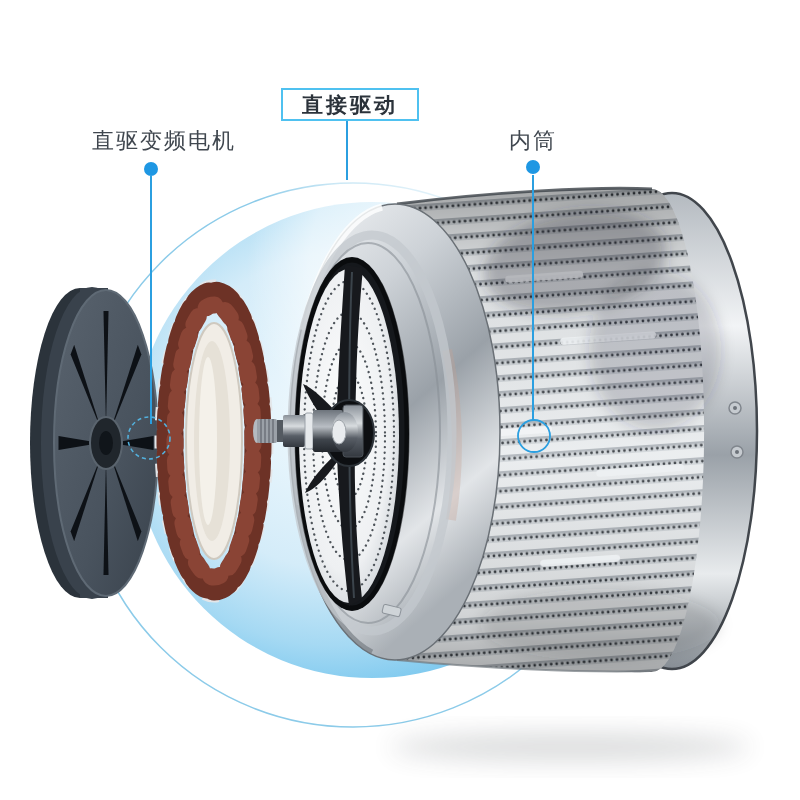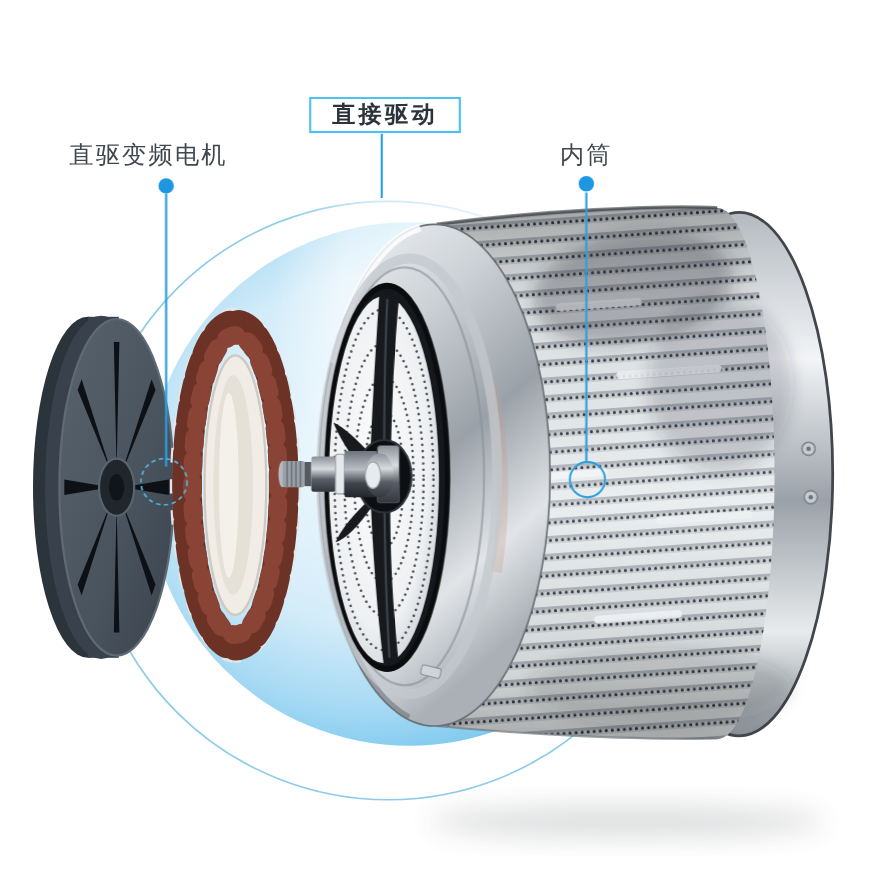--- a/index.html
+++ b/index.html
@@ -4,28 +4,28 @@
 <style>
   html,body{margin:0;padding:0;background:#ffffff;}
   .stage{
     position:relative;width:800px;height:800px;background:#ffffff;overflow:hidden;
     font-family:"Liberation Sans","DejaVu Sans",sans-serif;
   }
   .stage svg{position:absolute;left:0;top:0;}
   .callout-box{
     position:absolute;left:281px;top:88px;width:138px;height:33px;
     background:#ffffff;border:2px solid #4fc1f0;box-sizing:border-box;
-    display:flex;align-items:flex-start;justify-content:center;
+    display:flex;align-items:center;justify-content:center;
     font-size:21px;font-weight:bold;color:#2b323a;letter-spacing:3px;
   }
   .part-label{
     position:absolute;color:#40474f;font-size:22px;letter-spacing:2px;
     text-align:center;white-space:nowrap;
   }
-  .part-label.motor{left:40px;top:126px;width:190px;}
+  .part-label.motor{left:69px;top:126px;width:190px;}
   .part-label.drum{left:483px;top:126px;width:100px;font-family:Liberation Serif, serif;}
 </style>
 </head>
 <body>
 
 <div class="stage">
 
   <svg width="800" height="800" viewBox="0 0 800 800">
     <defs>
       <radialGradient id="halo" cx="42%" cy="44%" r="60%">

